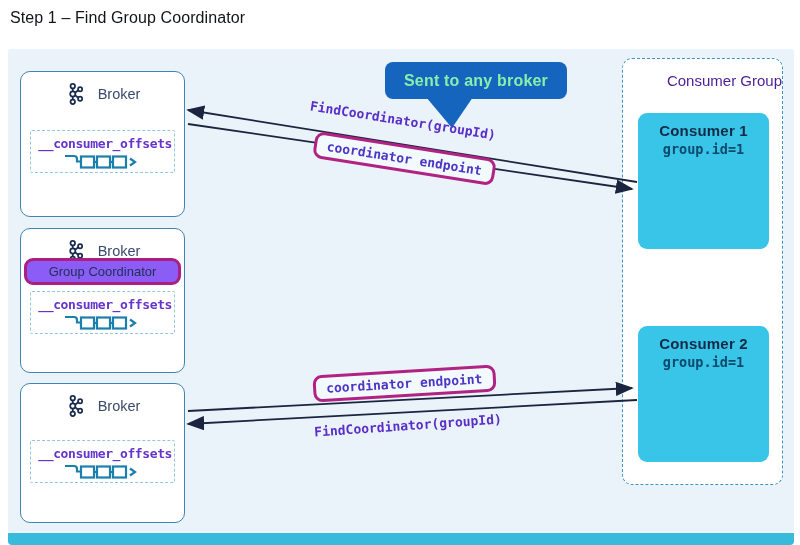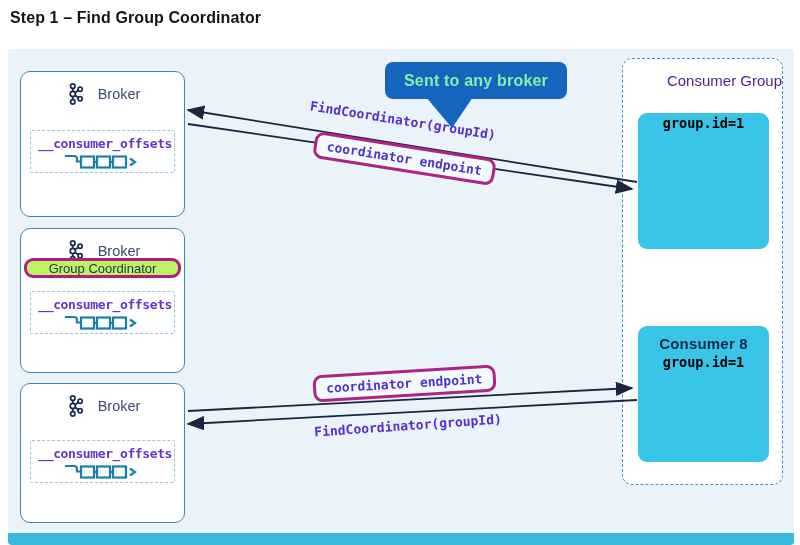--- a/index.html
+++ b/index.html
@@ -1,49 +1,49 @@
 <!DOCTYPE html>
 <html><head>
 <meta charset="utf-8">
 <style>
   * { margin:0; padding:0; box-sizing:border-box; }
   html,body { background:#ffffff; }
   body { font-family:"Liberation Sans", sans-serif; }
   .stage { position:relative; width:800px; height:545px; overflow:hidden; background:#ffffff; }
 
-  .page-title { position:absolute; left:10px; top:9px; font-size:16px; font-weight:bold; color:#111418; letter-spacing:0.1px; }
+  .page-title { position:absolute; left:10px; top:9px; font-size:16px; font-weight:normal; color:#111418; letter-spacing:0.1px; }
 
   .panel { position:absolute; left:8px; top:49px; width:786px; height:484px; background:#e9f3f9; border-radius:3px; }
   .bottom-strip { position:absolute; left:8px; top:533px; width:786px; height:12px; background:#38bada; border-radius:0 0 4px 4px; }
 
   
   .broker { position:absolute; left:20px; width:165px; background:#ffffff; border:1.5px solid #4084b4; border-radius:10px; }
   .broker-1 { top:71px;  height:146px; }
   .broker-2 { top:228px; height:145px; }
   .broker-3 { top:383px; height:140px; }
   .broker-head { position:absolute; top:9px; left:0; right:0; display:flex; align-items:center; justify-content:center; gap:14px; }
   .broker-head .label { font-size:14.5px; color:#3c4a6e; }
 
-  .gc-box { position:absolute; left:3px; right:3px; top:29px; height:20px; background:#bef264; border:3.5px solid #ad1f7e; border-radius:9px; display:flex; align-items:center; justify-content:center; font-size:13px; color:#1c3150; }
+  .gc-box { position:absolute; left:3px; right:3px; top:29px; height:27px; background:#8b5cf6; border:3.5px solid #ad1f7e; border-radius:9px; display:flex; align-items:center; justify-content:center; font-size:13px; color:#1c3150; }
 
   .offsets { position:absolute; left:9px; right:9px; border:1.5px dashed #94c6e0; border-radius:2px; padding:3px 2px 2px 2px; text-align:right; background:#ffffff; }
   .broker-1 .offsets { top:58px; }
   .broker-2 .offsets { top:62px; }
   .broker-3 .offsets { top:56px; }
   .offsets .topic { font-family:"DejaVu Sans Mono", monospace; font-weight:bold; font-size:13px; letter-spacing:-0.4px; color:#6633cc; white-space:nowrap; }
   .offsets .plog { display:block; margin:1px auto 0 auto; }
 
   
   .cgroup { position:absolute; left:622px; top:58px; width:161px; height:427px; background:#ffffff; border:1.5px dashed #3e90c5; border-radius:10px; }
   .cgroup-title { position:absolute; top:13px; left:0; right:0; text-align:right; font-size:15px; color:#4c1d95; }
   .consumer { position:absolute; left:15px; width:131px; height:136px; background:#38c5e8; border-radius:9px; text-align:center; }
   .consumer-1 { top:54px; }
   .consumer-2 { top:267px; }
   .consumer .cname { margin-top:9px; font-size:15px; font-weight:bold; color:#132a47; letter-spacing:0.2px; }
-  .consumer .gid { margin-top:2px; font-family:"DejaVu Sans Mono", monospace; font-weight:bold; font-size:13.5px; color:#000000; }
+  .consumer .gid { margin-top:2px; font-family:"DejaVu Sans Mono", monospace; font-weight:bold; font-size:13.5px; color:#0c4a6e; }
 
   
   .callout { position:absolute; left:385px; top:62px; width:182px; height:37px; background:#1565be; border-radius:8px; display:flex; align-items:center; justify-content:center; }
   .callout .ctext { color:#86efac; font-weight:bold; font-size:16px; letter-spacing:0.2px; }
 
   
   svg.overlay { position:absolute; left:0; top:0; width:800px; height:545px; pointer-events:none; }
 
   
   .msg { position:absolute; font-family:"DejaVu Sans Mono", monospace; font-weight:bold; white-space:nowrap; }
@@ -160,24 +160,25 @@
           <rect x="56" y="3.5" width="13" height="11"></rect>
           <path d="M73 5.5 L78 9 L73 12.5"></path>
         </g>
       </svg>
     </div>
   </div>
 
   <div class="cgroup">
     <div class="cgroup-title">Consumer Group</div>
     <div class="consumer consumer-1">
+      <div class="cname">Consumer 1</div>
       <div class="gid">group.id=1</div>
     </div>
     <div class="consumer consumer-2">
-      <div class="cname">Consumer 8</div>
+      <div class="cname">Consumer 2</div>
       <div class="gid">group.id=1</div>
     </div>
   </div>
 
   <svg class="overlay">
     <defs>
       <marker id="ah" markerWidth="10" markerHeight="8" refX="9" refY="4" orient="auto">
         <path d="M0,0 L10,4 L0,8 Z" fill="#1b2540"></path>
       </marker>
     </defs>

